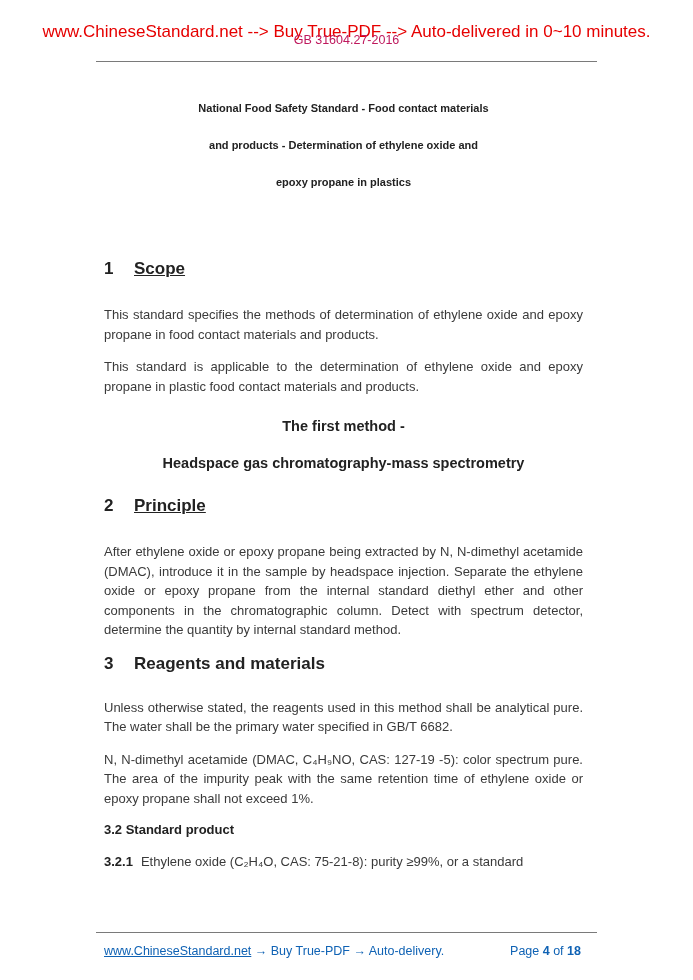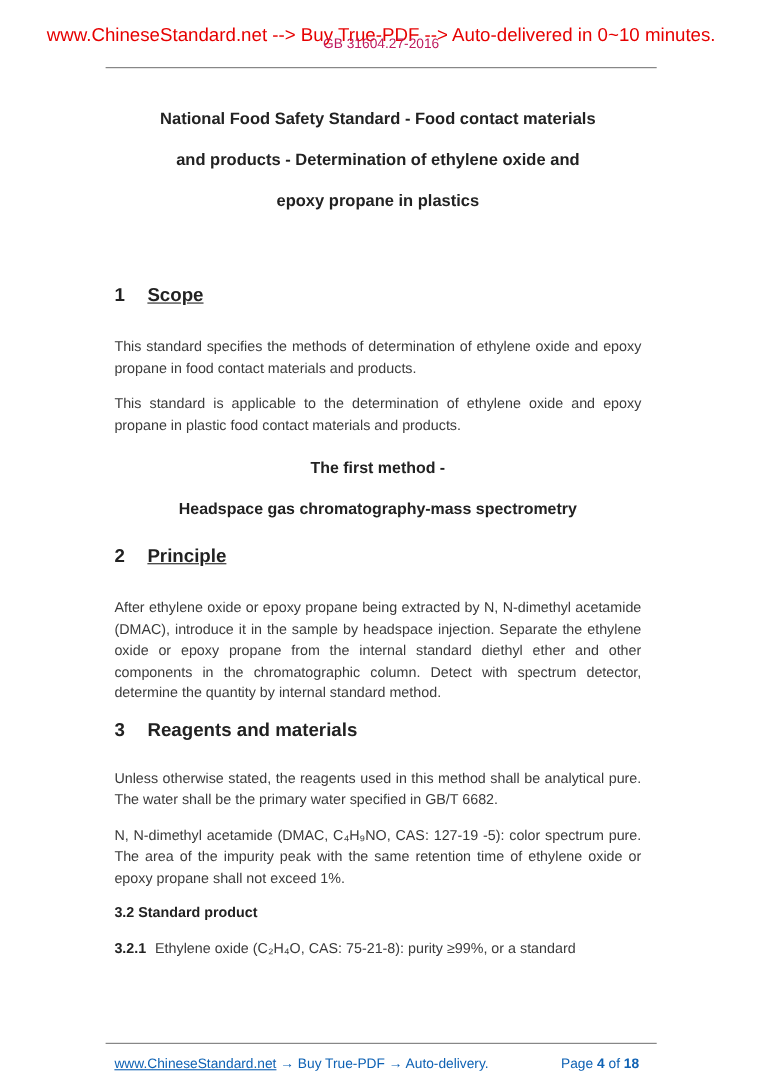--- a/index.html
+++ b/index.html
@@ -31,21 +31,21 @@
     position: relative;
     z-index: 2;
   }
   .rule { border-top: 1px solid #7a7a7a; margin: 14px 96px 0 96px; height: 0; }
 
   
   .content { margin: 0 110px 0 104px; }
 
   .doc-title {
     margin: 28px 0 0 0;
-    font-size: 15px;
+    font-size: 11px;
     font-weight: bold;
     color: #222222;
     text-align: center;
     line-height: 37px;
   }
   .tline { display: block; }
 
   .sec {
     font-size: 17px;
     font-weight: bold;
@@ -82,21 +82,21 @@
     font-weight: bold;
     color: #222222;
     margin: 8px 0 14px 0;
     line-height: 16px;
   }
   .subsec.sub2 { margin-top: 14px; }
 
   .item-num { font-weight: bold; color: #222222; margin-right: 8px; }
 
   
-  .footer { position: absolute; left: 0; right: 0; bottom: 28px; }
+  .footer { position: absolute; left: 0; right: 0; bottom: 44px; }
   .rule-footer { border-top: 1px solid #7a7a7a; margin: 0 96px 11px 96px; height: 0; }
   .foot-row {
     display: flex;
     justify-content: space-between;
     align-items: baseline;
     margin: 0 112px 0 104px;
     font-size: 12.5px;
     color: #0f62b4;
   }
   .flink { color: #0f62b4; text-decoration: underline; cursor: pointer; }

